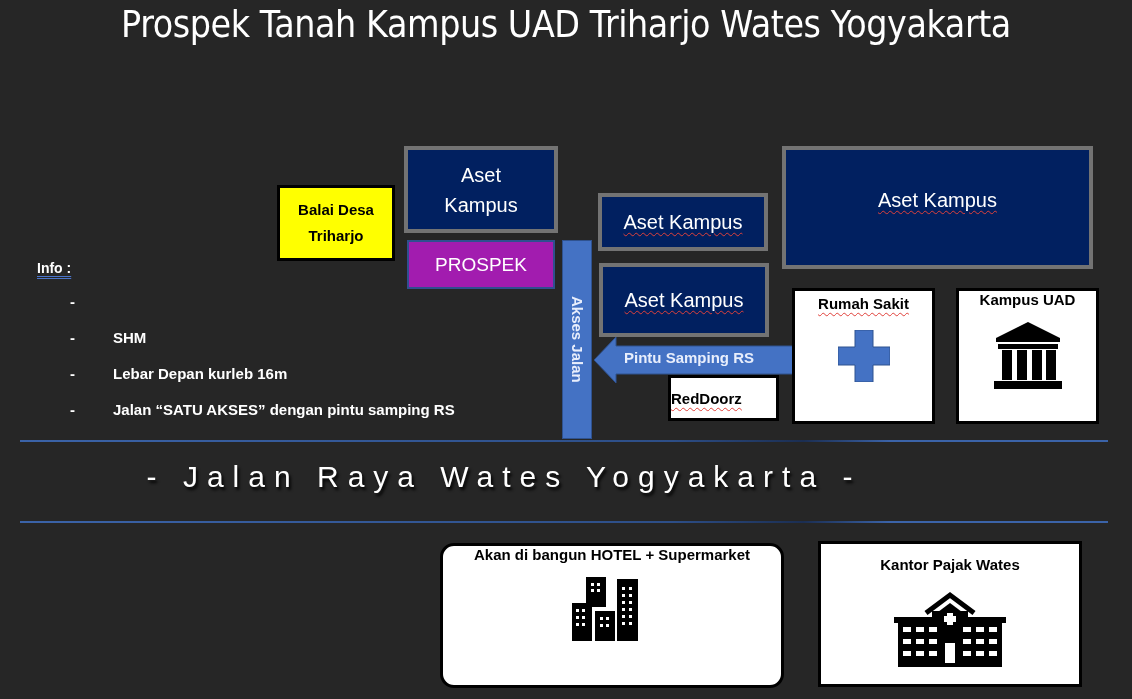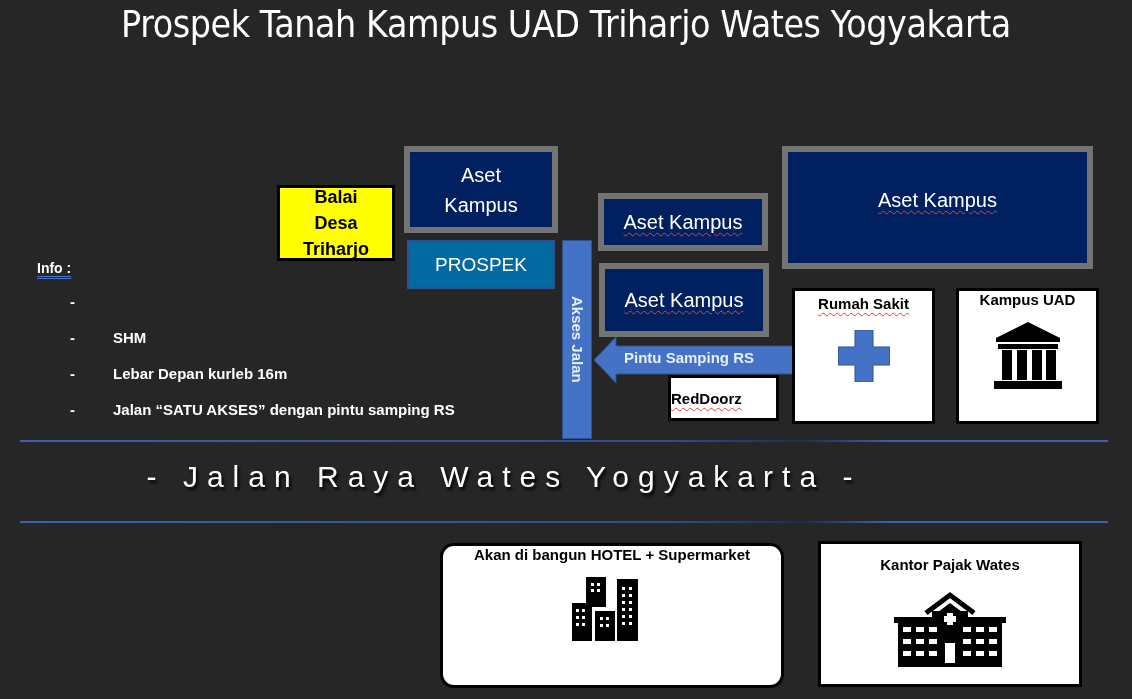--- a/index.html
+++ b/index.html
@@ -11,21 +11,21 @@
   }
   .abs { position: absolute; box-sizing: border-box; }
   .title {
     left: 0; top: 2px; width: 1132px; text-align: center;
     font-size: 38px; color: #fff; letter-spacing: -0.5px;
     font-family: "DejaVu Sans", sans-serif; font-weight: normal;
     transform: scaleX(0.88); transform-origin: center;
   }
   .squig { text-decoration: underline wavy #e0403a; text-decoration-thickness: 1px; text-underline-offset: 3px; }
   .navy {
-    background: #012060; border: 6px solid #737373;
+    background: #012060; border: 4px solid #737373;
     display: flex; align-items: center; justify-content: center; text-align: center;
     color: #fff; font-size: 20px; line-height: 32px;
   }
   .whitebox {
     background: #fff; border: 3px solid #000; color: #000;
     display: flex; flex-direction: column; align-items: center;
     font-weight: bold; font-size: 15px;
   }
   .info-label {
     left: 37px; top: 260px; font-size: 14px; font-weight: bold;
@@ -42,30 +42,30 @@
     left: 0; top: 460px; width: 1008px; text-align: center;
     font-size: 30px; letter-spacing: 9px; color: #fff;
     text-shadow: 2px 3px 3px rgba(0,0,0,0.9);
   }
 </style>
 </head>
 <body>
 
 <div class="abs title"><span>Prospek Tanah Kampus UAD Triharjo Wates Yogyakarta</span></div>
 
-<div class="abs" style="left:277px;top:185px;width:118px;height:76px;background:#ffff00;border:3px solid #000;color:#000;font-weight:bold;font-size:18px;display:flex;align-items:center;justify-content:center;text-align:center;padding:12px;line-height:26px;">
+<div class="abs" style="left:277px;top:185px;width:118px;height:76px;background:#ffff00;border:3px solid #000;color:#000;font-weight:bold;font-size:15px;display:flex;align-items:center;justify-content:center;text-align:center;padding:12px;line-height:26px;">
   <span>Balai Desa Triharjo</span>
 </div>
 
 <div class="abs navy" style="left:404px;top:146px;width:154px;height:87px;flex-direction:column;line-height:30px;">
   <span>Aset</span>
   <span>Kampus</span>
 </div>
 
-<div class="abs" style="left:407px;top:240px;width:148px;height:49px;background:#0369a1;border:2px solid #2f4f8f;color:#fff;font-size:19px;display:flex;align-items:center;justify-content:center;">
+<div class="abs" style="left:407px;top:240px;width:148px;height:49px;background:#a21caf;border:2px solid #2f4f8f;color:#fff;font-size:19px;display:flex;align-items:center;justify-content:center;">
   <span>PROSPEK</span>
 </div>
 
 <div class="abs" style="left:562px;top:240px;width:30px;height:199px;background:#4472c4;border:1px solid #2f528f;display:flex;align-items:center;justify-content:center;">
   <span style="writing-mode:vertical-rl;font-weight:bold;font-size:15px;color:#e8eefc;white-space:nowrap;">Akses Jalan</span>
 </div>
 
 <div class="abs navy" style="left:598px;top:193px;width:170px;height:58px;">
   <span class="squig">Aset Kampus</span>
 </div>

